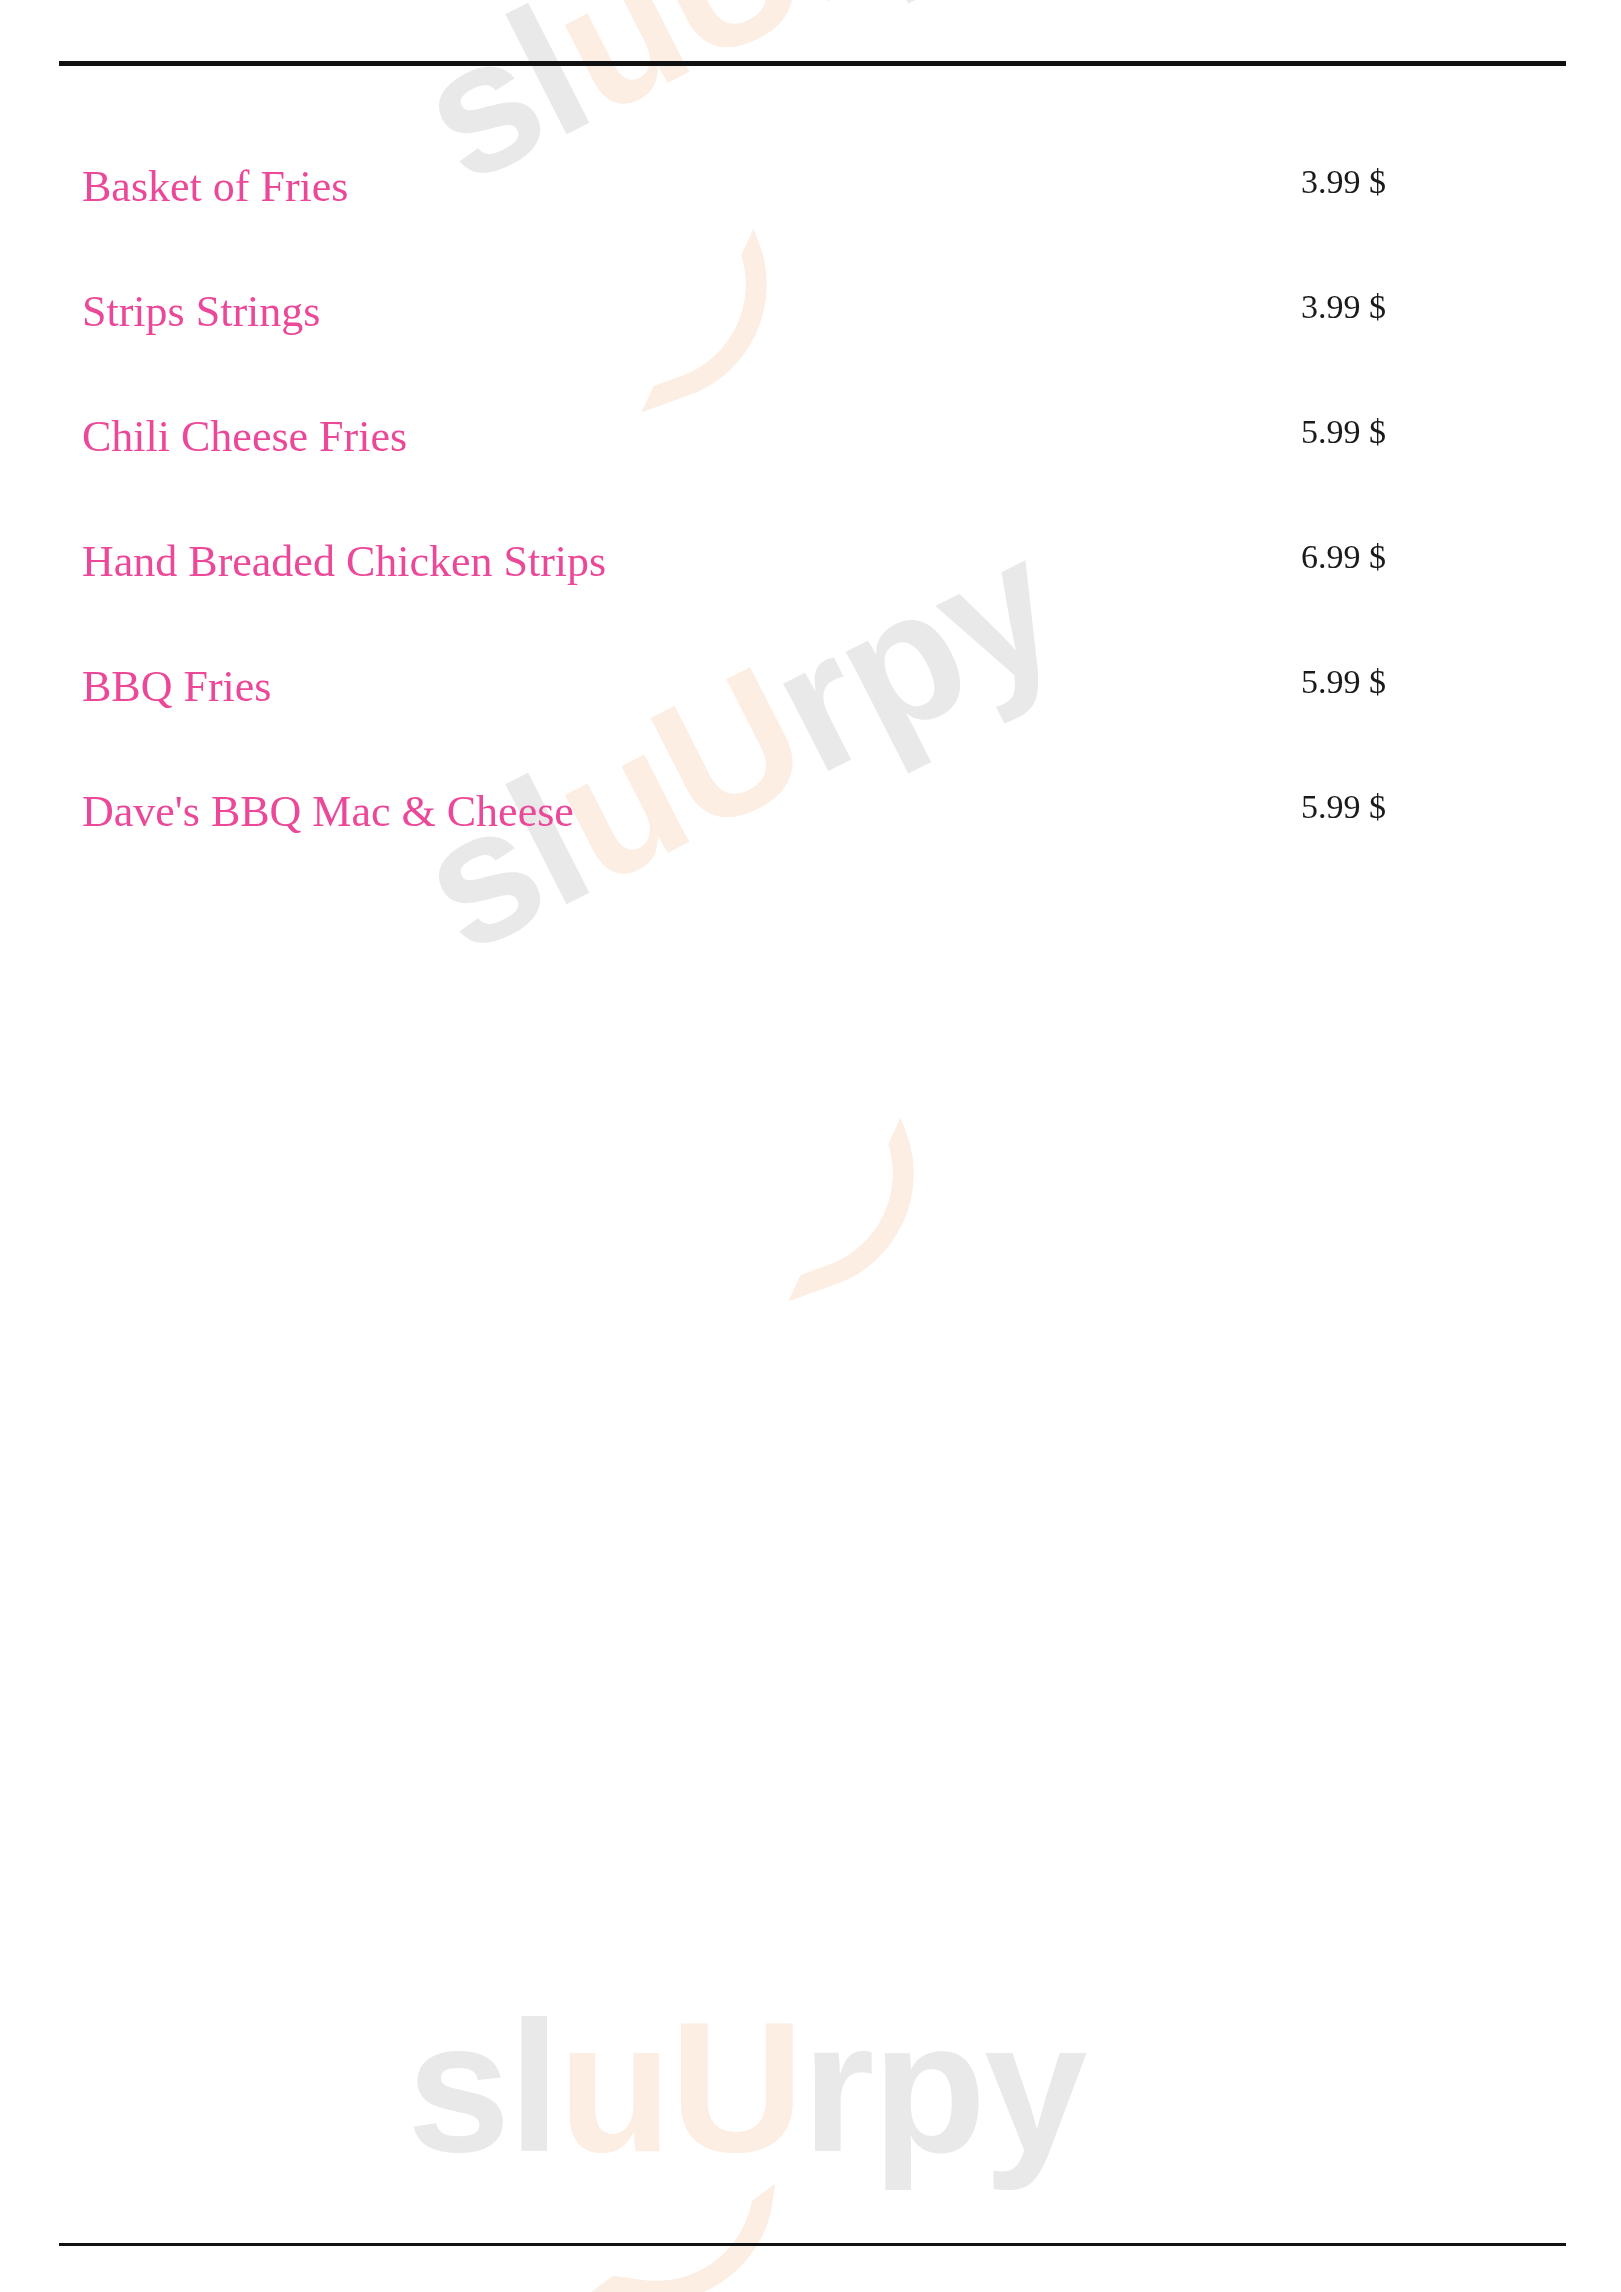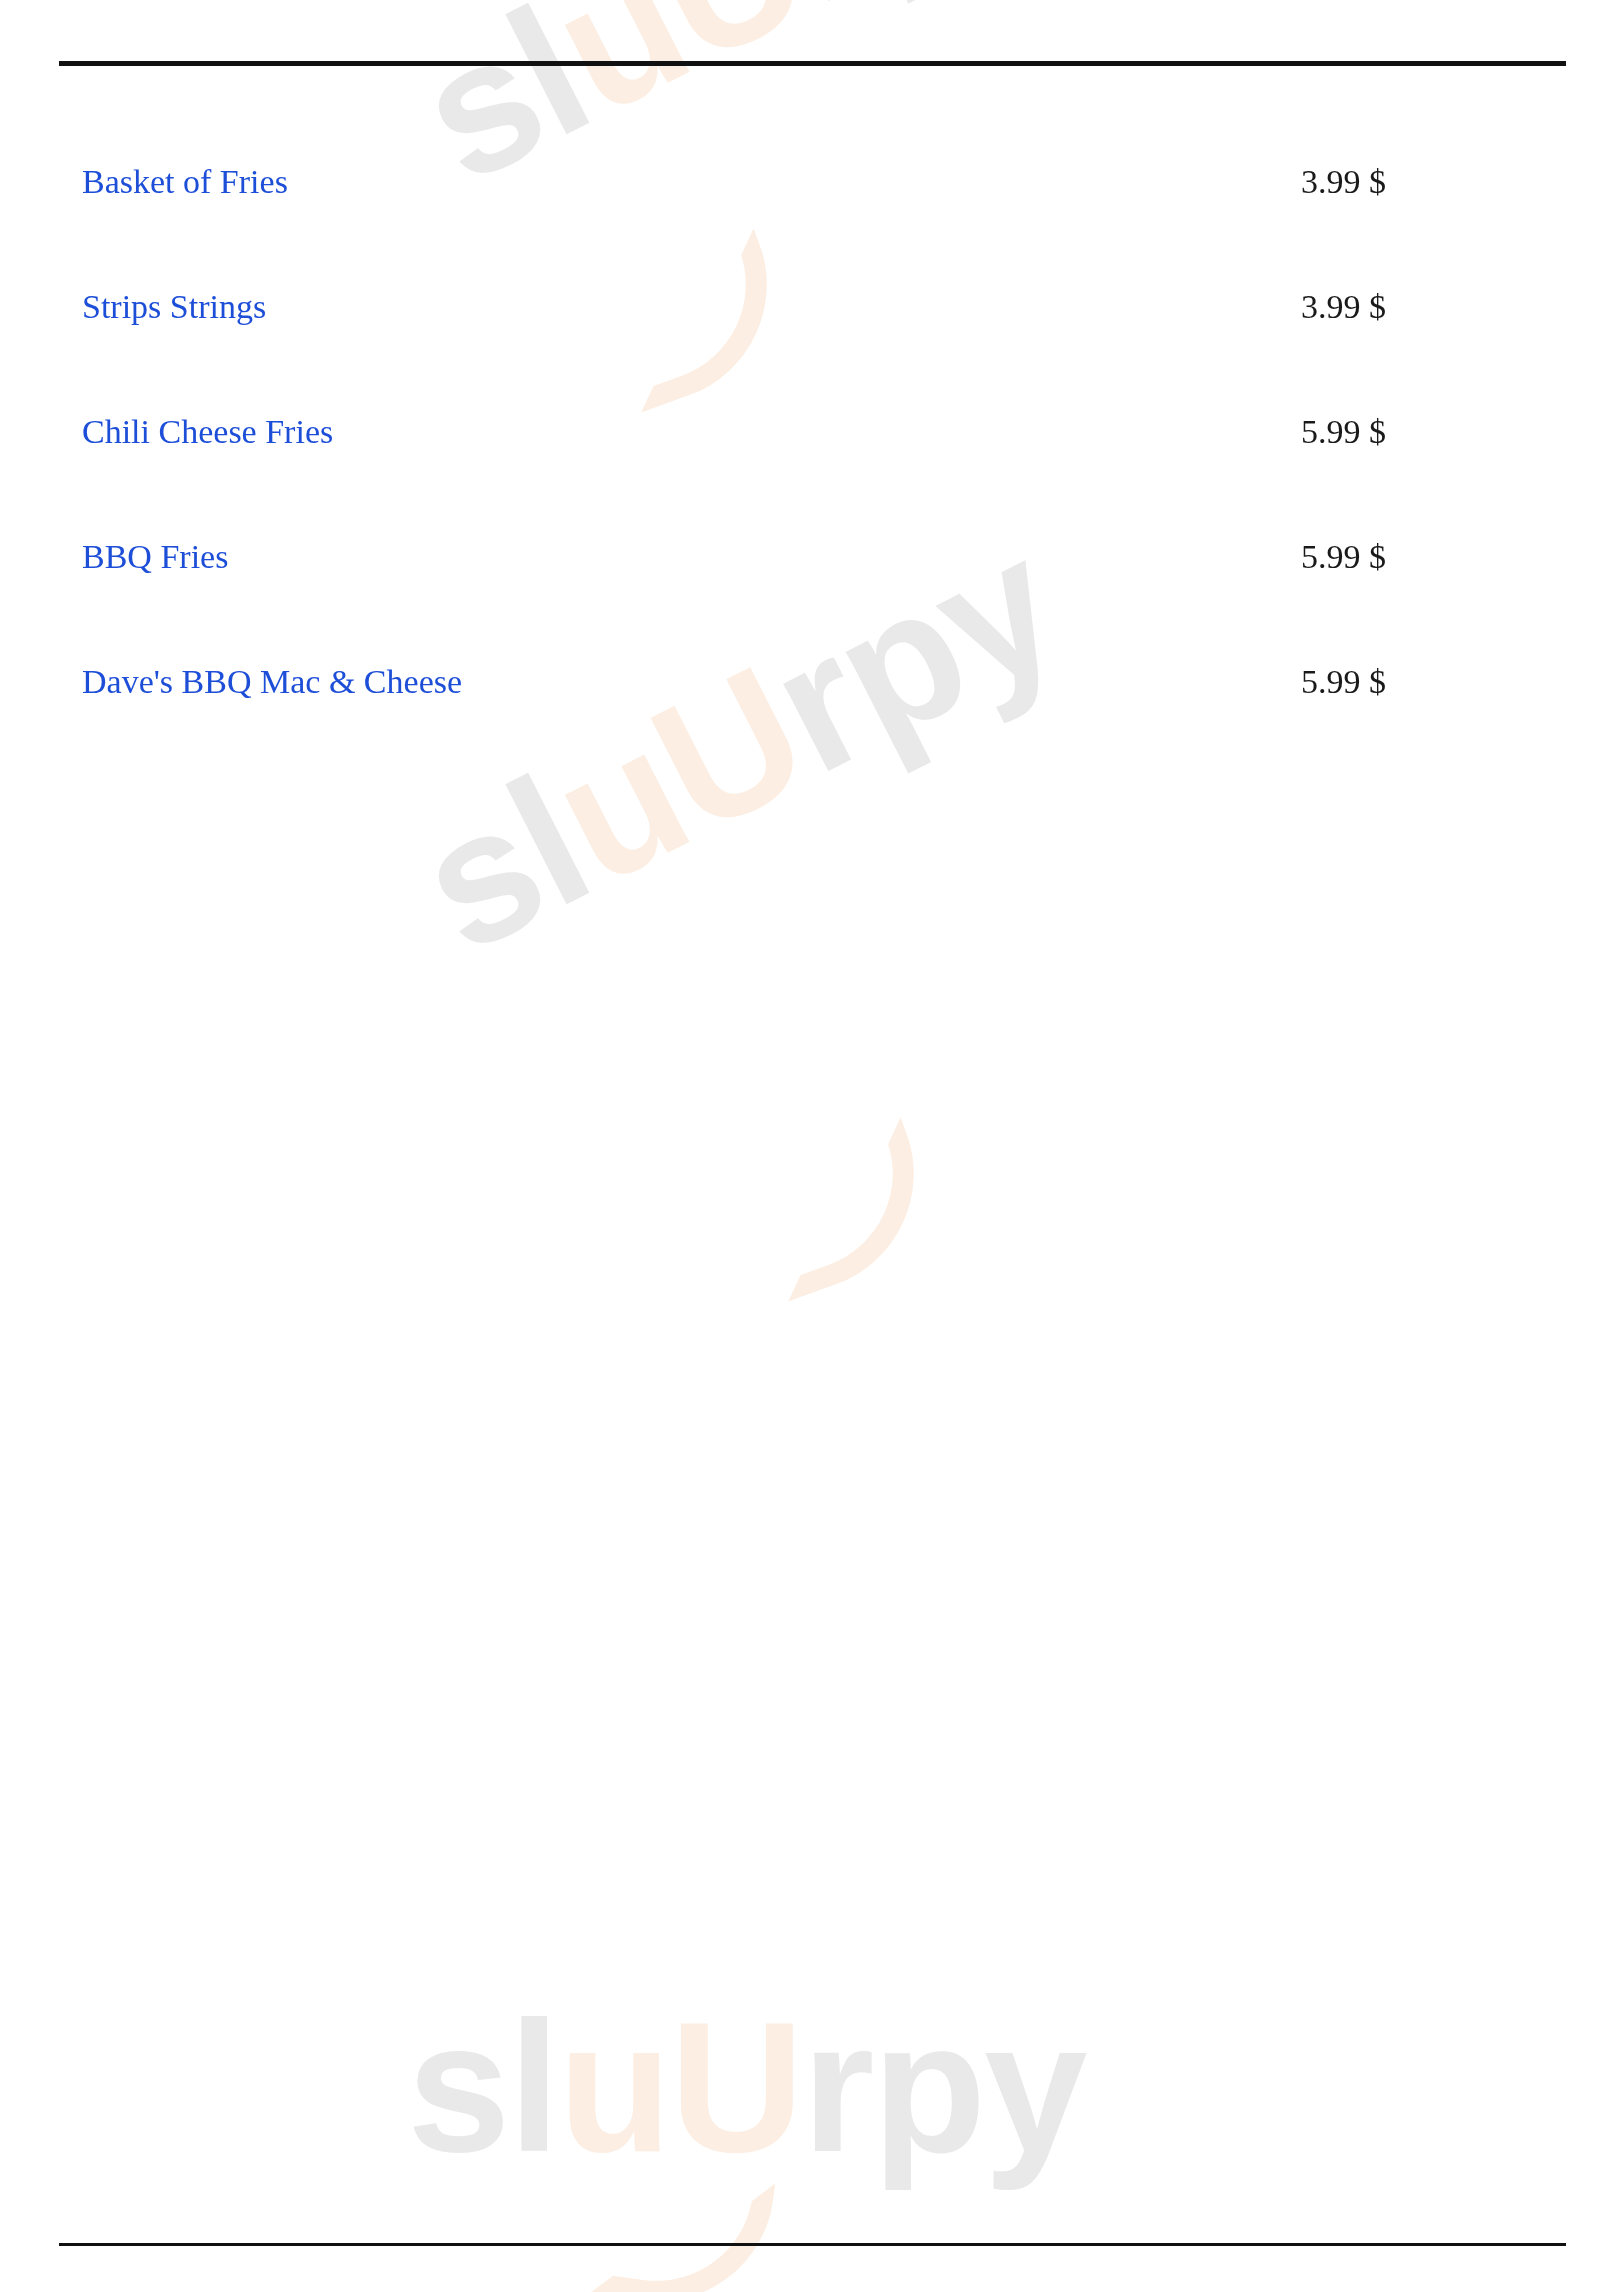--- a/index.html
+++ b/index.html
@@ -111,22 +111,22 @@
     z-index: 2;
   }
   .menu-row {
     position: relative;
     height: 125px;
     display: flex;
     align-items: flex-start;
     justify-content: space-between;
   }
   .item-name {
-    font-size: 34px;
-    color: #1d4ed8;
+    font-size: 44px;
+    color: #ec4899;
     line-height: 1;
   }
   .item-price {
     font-size: 34px;
     color: #1a1a1a;
     line-height: 1;
     white-space: nowrap;
   }
 
   
@@ -173,20 +173,24 @@
     <div class="menu-row">
       <span class="item-name">Strips Strings</span>
       <span class="item-price">3.99 $</span>
     </div>
 
     <div class="menu-row">
       <span class="item-name">Chili Cheese Fries</span>
       <span class="item-price">5.99 $</span>
     </div>
 
+    <div class="menu-row">
+      <span class="item-name">Hand Breaded Chicken Strips</span>
+      <span class="item-price">6.99 $</span>
+    </div>
 
     <div class="menu-row">
       <span class="item-name">BBQ Fries</span>
       <span class="item-price">5.99 $</span>
     </div>
 
     <div class="menu-row">
       <span class="item-name">Dave's BBQ Mac &amp; Cheese</span>
       <span class="item-price">5.99 $</span>
     </div>

